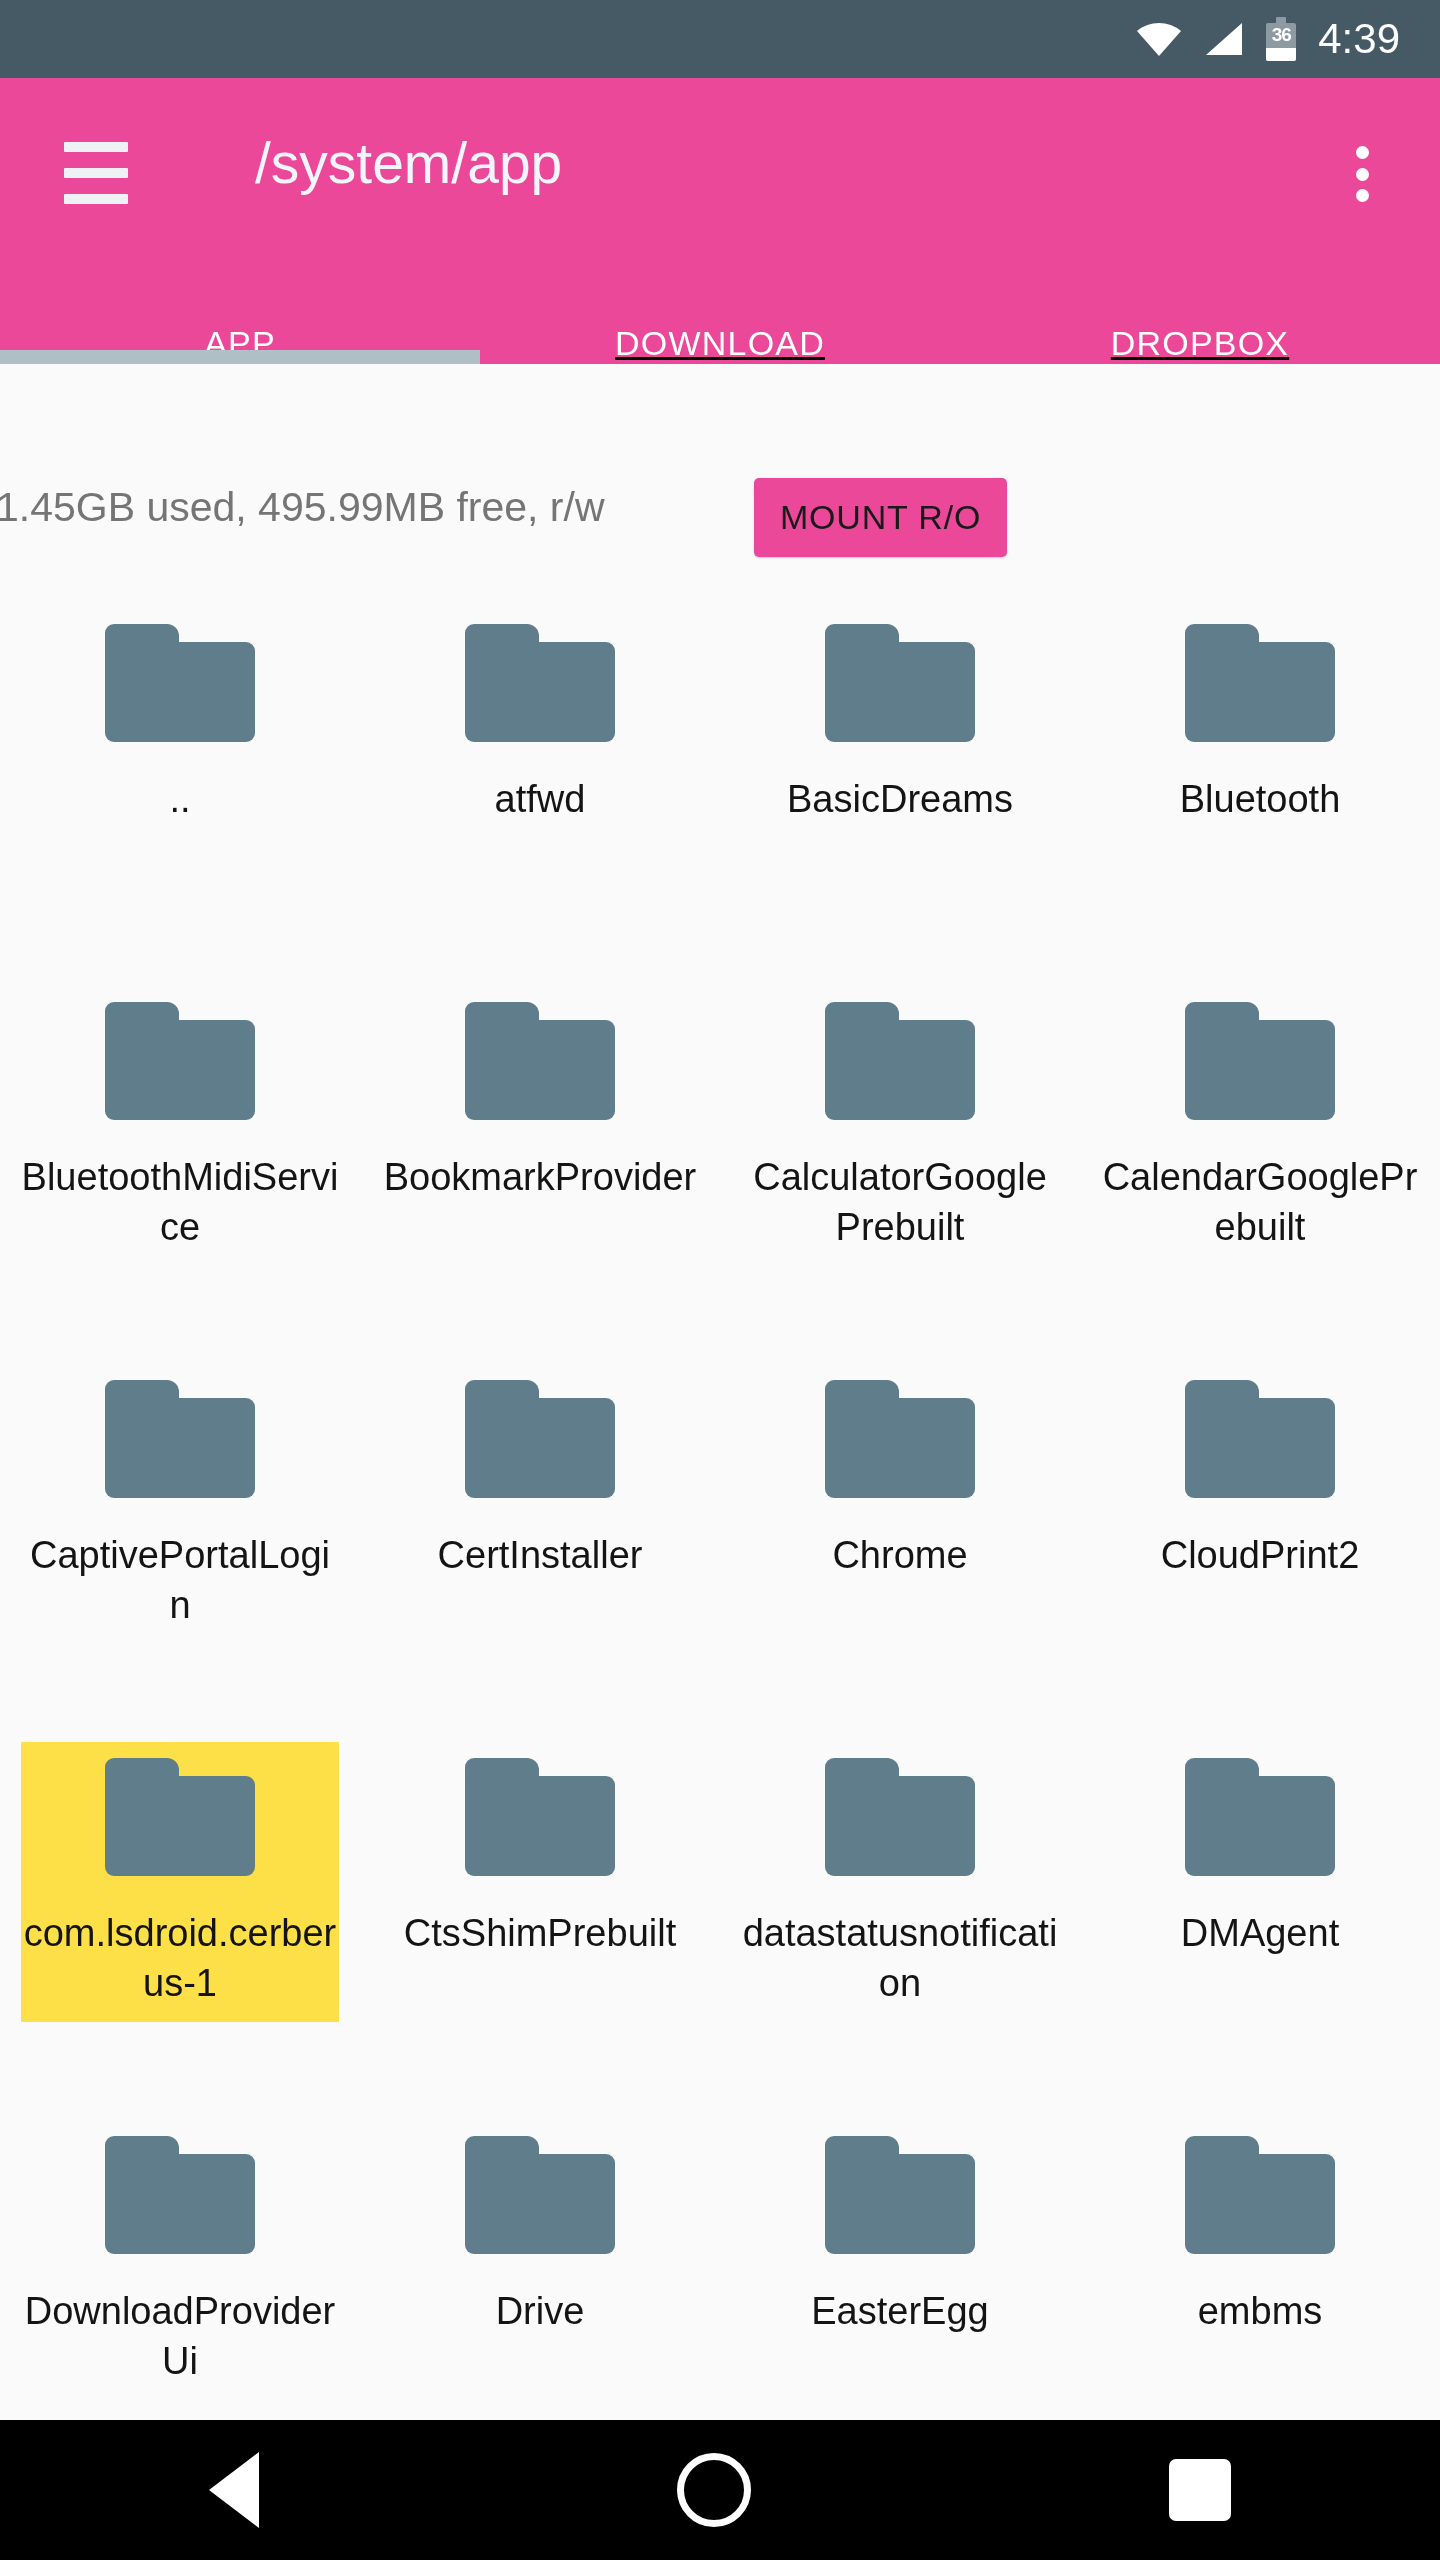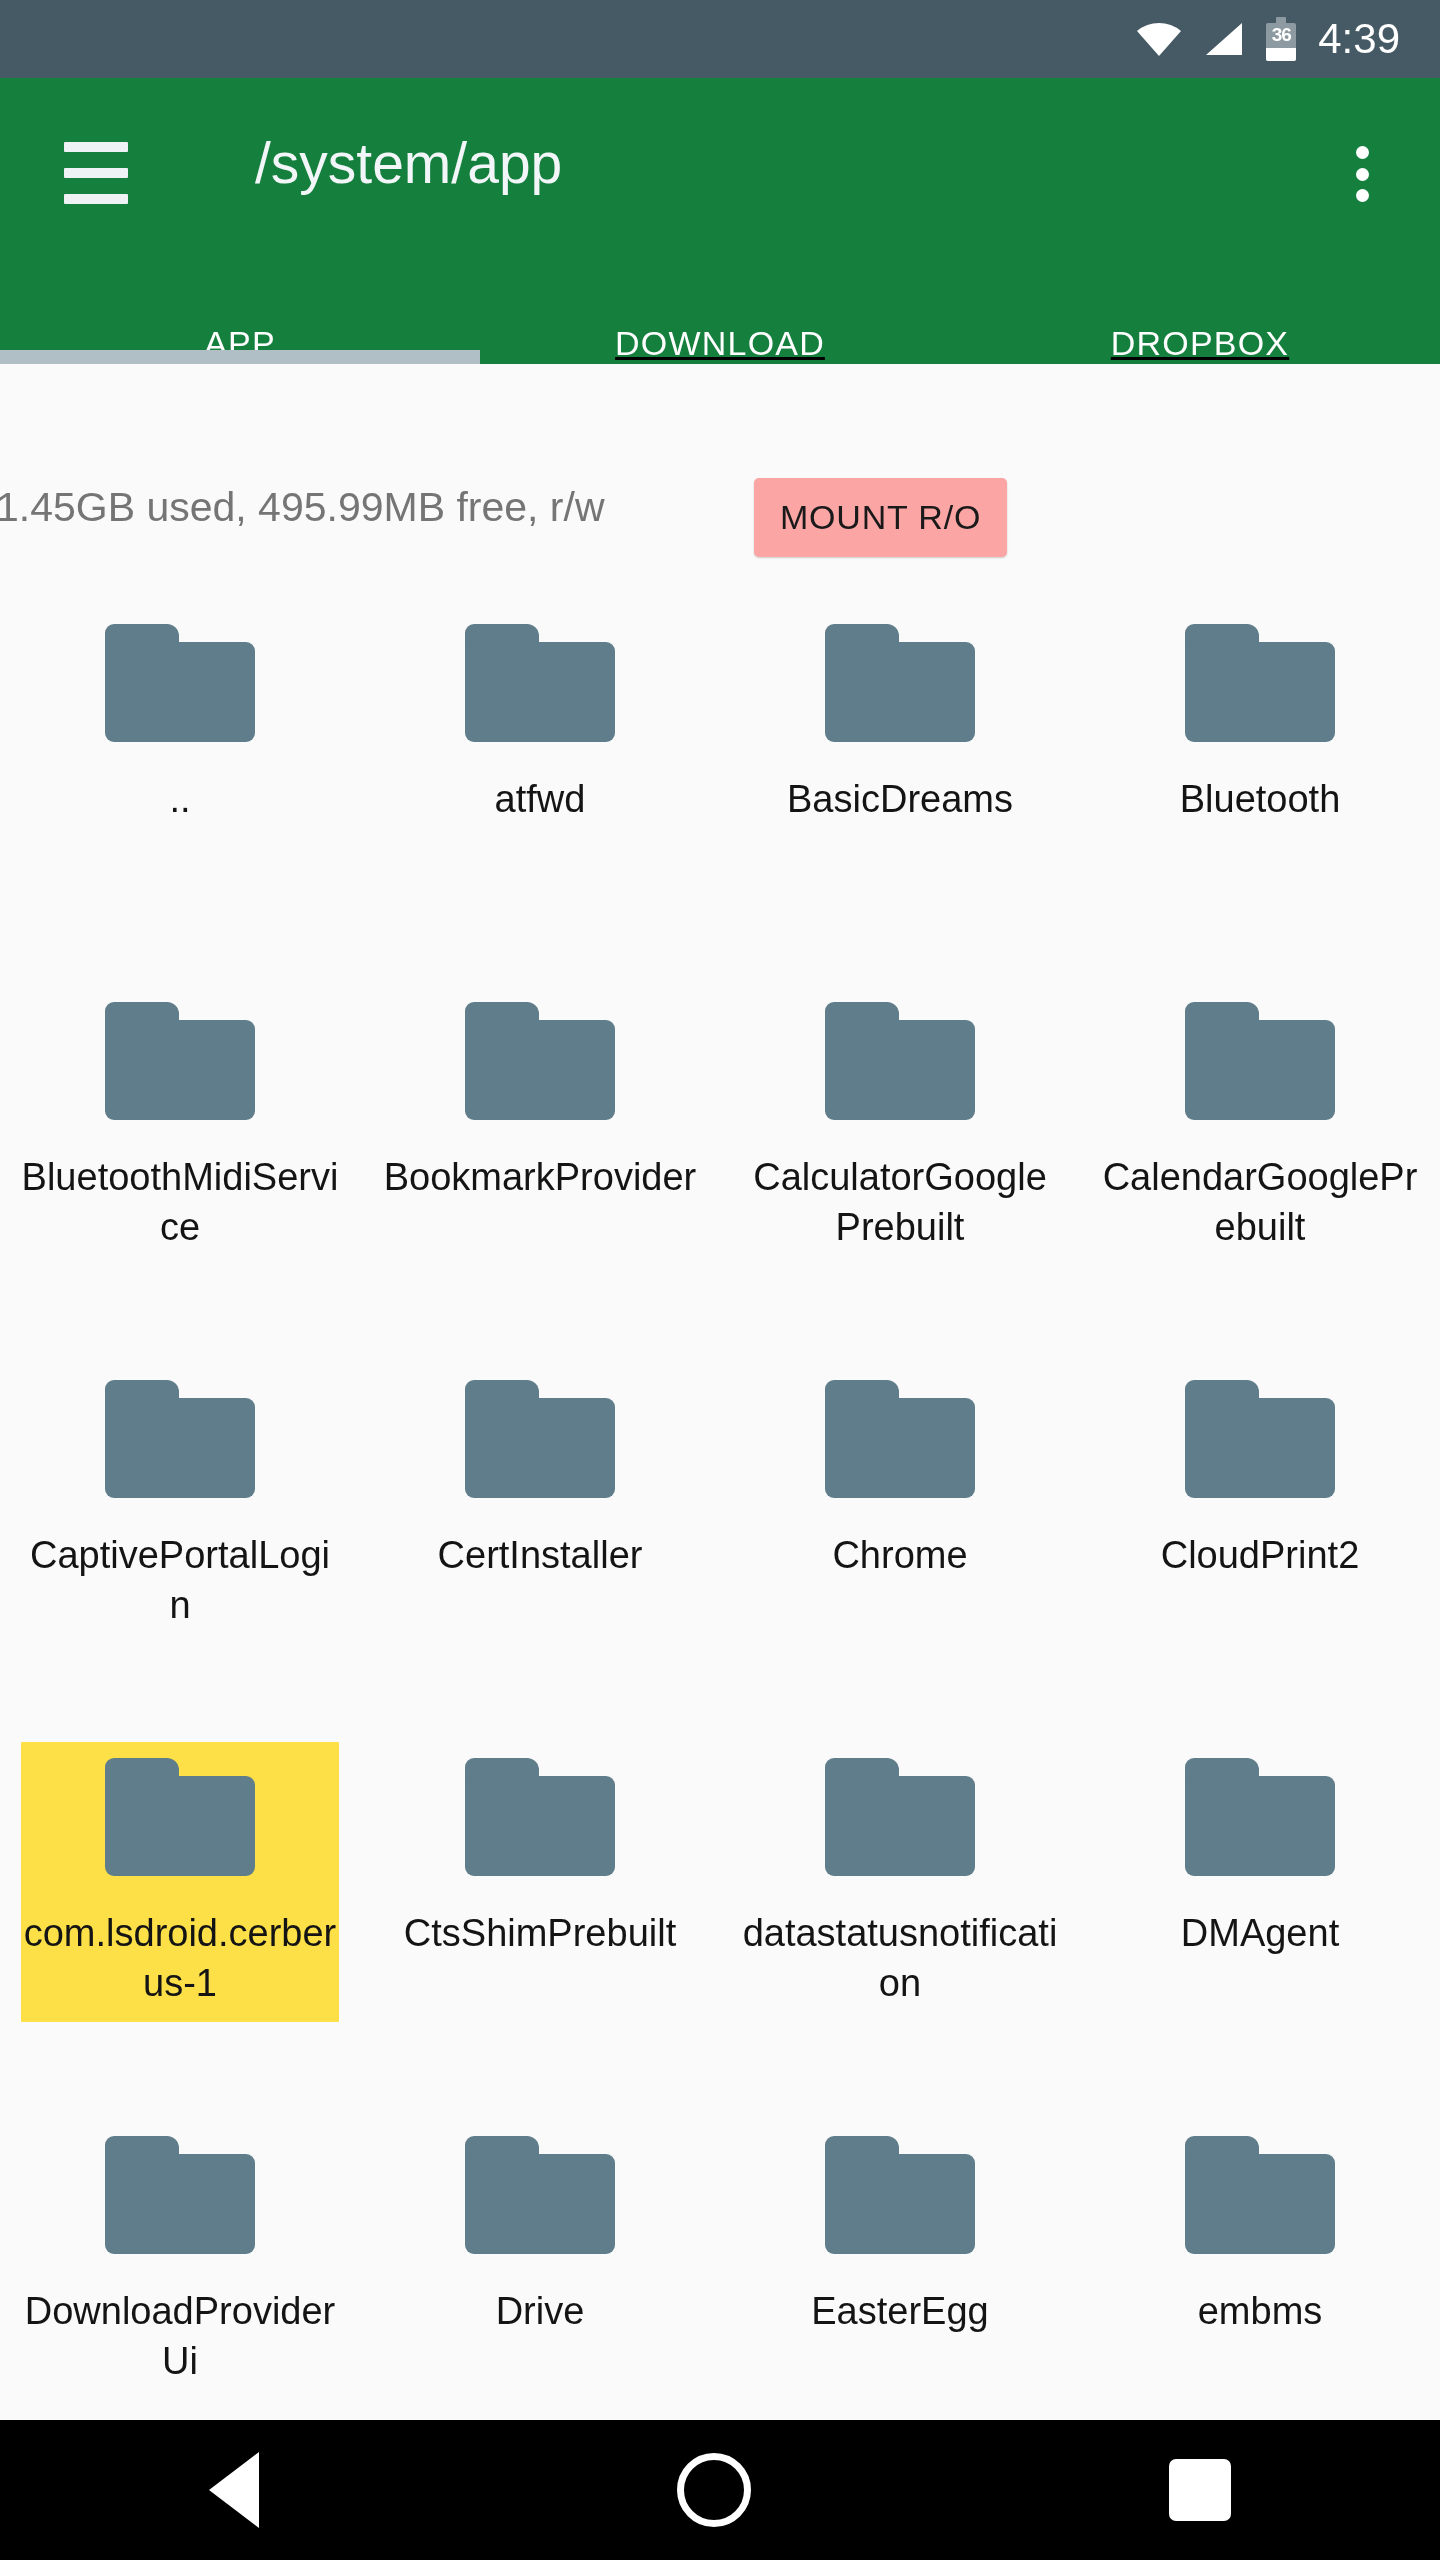--- a/index.html
+++ b/index.html
@@ -29,21 +29,21 @@
   .batt-cap{ position:absolute; left:10px; top:0; width:10px; height:7px; background:#8d9aa1; border-radius:1px 1px 0 0; }
   .batt-num{
     position:absolute; left:0; top:7px; width:30px; text-align:center;
     font-size:19px; font-weight:bold; color:#ffffff; letter-spacing:-1px;
   }
   .clock{ font-size:42px; color:#ffffff; font-weight:400; letter-spacing:0px; line-height:1; }
 
   
   .appbar{
     position:absolute; left:0; top:78px; width:1440px; height:286px;
-    background:#15803d;
+    background:#ec4899;
   }
   .appbar-top{
     position:absolute; left:0; top:0; width:1440px; height:190px;
     display:flex; align-items:center;
   }
   .hamburger{
     position:absolute; left:64px; top:64px; width:64px; height:62px;
     display:flex; flex-direction:column; justify-content:space-between; cursor:pointer;
   }
   .hamburger span{ display:block; width:64px; height:10px; background:#eef2f4; border-radius:1px; }
@@ -80,21 +80,21 @@
   .storage-row{
     position:absolute; left:0; top:0; width:1440px; height:130px;
     display:flex; align-items:center;
   }
   .storage-text{
     position:absolute; left:-4px; top:28px; width:760px;
     font-size:41px; color:#757575; white-space:nowrap; font-weight:400;
   }
   .mount-btn{
     position:absolute; left:754px; top:22px;
-    background:#fca5a5; border:none; border-radius:5px;
+    background:#ec4899; border:none; border-radius:5px;
     padding:20px 26px; font-size:34px; color:#1a1a1a; letter-spacing:0.8px;
     font-family:"Liberation Sans", sans-serif; cursor:pointer; font-weight:400;
     box-shadow:0 1px 2px rgba(0,0,0,0.18);
   }
 
   
   .grid{
     position:absolute; left:0; top:130px; width:1440px;
     display:flex; flex-wrap:wrap;
   }

